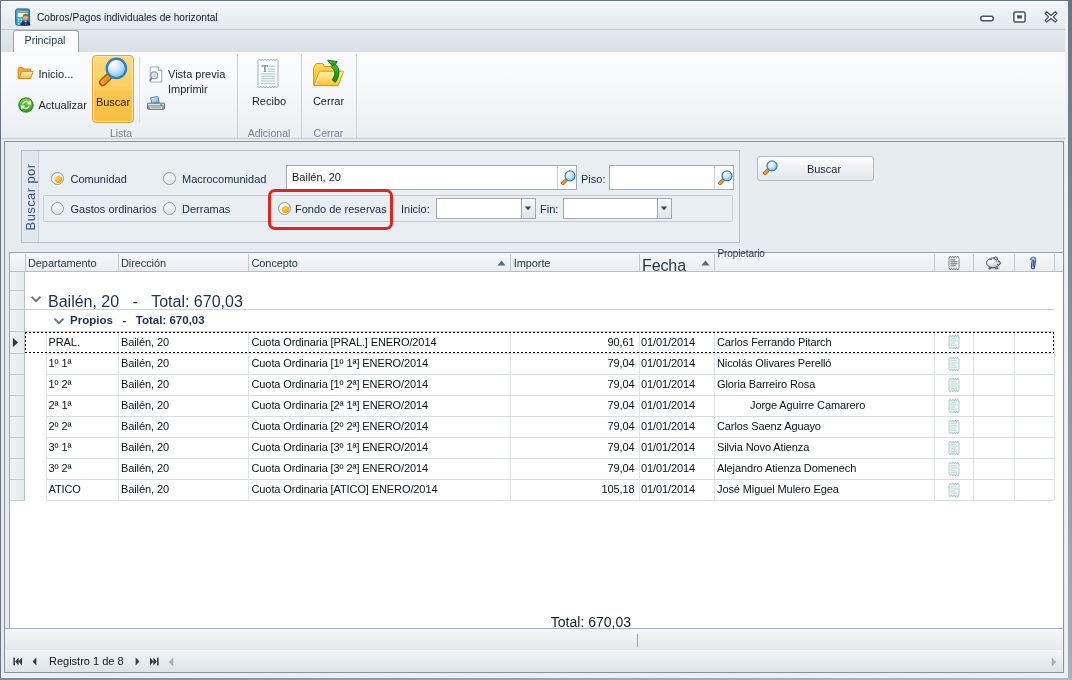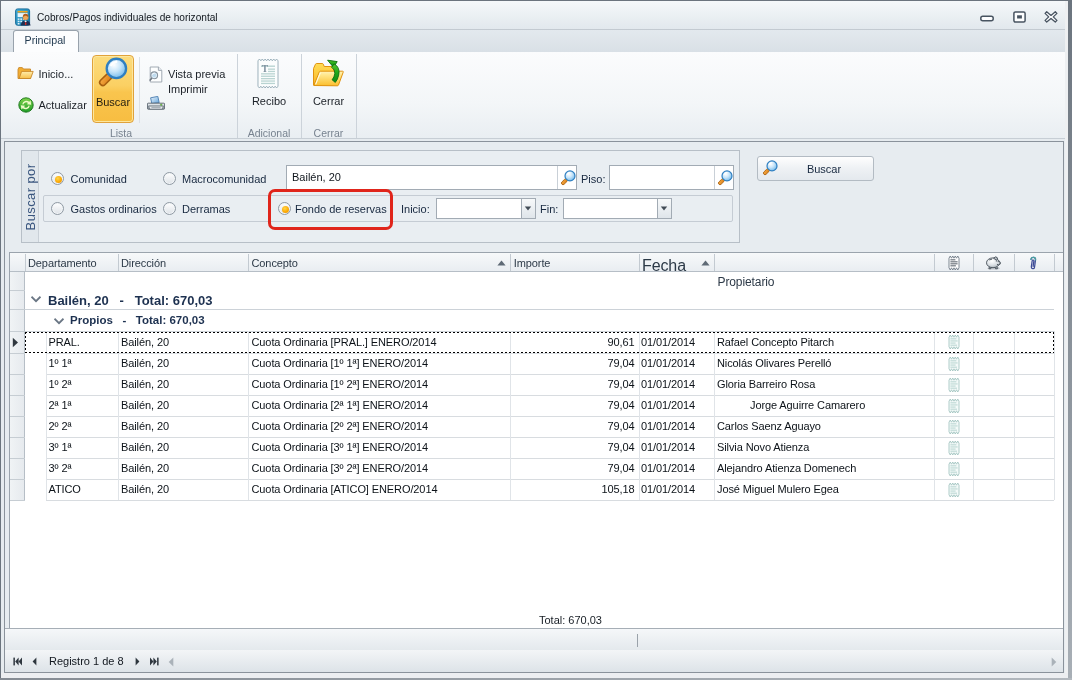--- a/index.html
+++ b/index.html
@@ -312,21 +312,21 @@
 <div class="a" style="left:714.4px;top:254px;width:1px;height:17px;background:#c3cad1"></div>
 <div class="a" style="left:933.5px;top:254px;width:1px;height:17px;background:#c3cad1"></div>
 <div class="a" style="left:973.2px;top:254px;width:1px;height:17px;background:#c3cad1"></div>
 <div class="a" style="left:1013.6px;top:254px;width:1px;height:17px;background:#c3cad1"></div>
 <div class="a" style="left:1054.0px;top:254px;width:1px;height:17px;background:#c3cad1"></div>
 <div class="a" style="left:28px;top:257px;font-size:11px;color:#2c3947;letter-spacing:-0.1px">Departamento</div>
 <div class="a" style="left:121px;top:257px;font-size:11px;color:#2c3947;letter-spacing:-0.1px">Dirección</div>
 <div class="a" style="left:251.5px;top:257px;font-size:11px;color:#2c3947;letter-spacing:-0.1px">Concepto</div>
 <div class="a" style="left:513.8px;top:257px;font-size:11px;color:#2c3947;letter-spacing:-0.1px">Importe</div>
 <div class="a" style="left:642px;top:257px;font-size:16px;color:#2c3947;letter-spacing:-0.1px">Fecha</div>
-<div class="a" style="left:717.5px;top:275px;font-size:12px;color:#2c3947;letter-spacing:-0.1px">Propietario</div>
+<div class="a" style="left:717.5px;top:248px;font-size:10px;color:#2c3947;letter-spacing:-0.1px">Propietario</div>
 <div class="a" style="left:496.5px;top:259.5px">
     <svg width="9" height="6" viewBox="0 0 9 6">
       <path d="M4.5 0.5 L8.6 5.4 H0.4 Z" fill="#5f6a76"></path>
     </svg>
   </div>
 <div class="a" style="left:700.5px;top:259.5px">
     <svg width="9" height="6" viewBox="0 0 9 6">
       <path d="M4.5 0.5 L8.6 5.4 H0.4 Z" fill="#5f6a76"></path>
     </svg>
   </div>
@@ -378,35 +378,35 @@
 <div class="a" style="left:9.5px;top:415.9px;width:15px;height:1px;background:#c6cdd3"></div>
 <div class="a" style="left:9.5px;top:437.0px;width:15px;height:1px;background:#c6cdd3"></div>
 <div class="a" style="left:9.5px;top:458.0px;width:15px;height:1px;background:#c6cdd3"></div>
 <div class="a" style="left:9.5px;top:479.1px;width:15px;height:1px;background:#c6cdd3"></div>
 <div class="a" style="left:9.5px;top:500.2px;width:15px;height:1px;background:#c6cdd3"></div>
 <div class="a" style="left:31px;top:296px">
     <svg width="10" height="7" viewBox="0 0 10 7">
       <path d="M1.2 1.4 L5 5.1 L8.8 1.4" fill="none" stroke="#6a7684" stroke-width="1.9" stroke-linecap="square"></path>
     </svg>
   </div>
-<div class="a" style="left:48px;top:292.5px;font-size:13px;font-weight:bold;color:#1d3150">Bailén, 20&nbsp; &nbsp;-&nbsp; &nbsp;Total: 670,03</div>
+<div class="a" style="left:48px;top:292.5px;font-size:16px;font-weight:normal;color:#1d3150">Bailén, 20&nbsp; &nbsp;-&nbsp; &nbsp;Total: 670,03</div>
 <div class="a" style="left:25px;top:308.5px;width:1029.0px;height:1px;background:#ccd2d8"></div>
 <div class="a" style="left:54px;top:317.5px">
     <svg width="10" height="7" viewBox="0 0 10 7">
       <path d="M1.2 1.4 L5 5.1 L8.8 1.4" fill="none" stroke="#6a7684" stroke-width="1.9" stroke-linecap="square"></path>
     </svg>
   </div>
 <div class="a" style="left:70px;top:313.5px;font-size:11.5px;font-weight:bold;color:#1d3150">Propios&nbsp; &nbsp;-&nbsp; &nbsp;Total: 670,03</div>
 <div class="a" style="left:25px;top:330.5px;width:1029.0px;height:1px;background:#ccd2d8"></div>
 <div class="a cell" style="left:48.5px;top:331.6px">PRAL.</div>
 <div class="a cell" style="left:121px;top:331.6px">Bailén, 20</div>
 <div class="a cell" style="left:251.5px;top:331.6px">Cuota Ordinaria [PRAL.] ENERO/2014</div>
 <div class="a cell" style="left:510px;top:331.6px;width:124.5px;text-align:right">90,61</div>
 <div class="a cell" style="left:641px;top:331.6px">01/01/2014</div>
-<div class="a cell" style="left:717px;top:331.6px">Rafael Concepto Pitarch</div>
+<div class="a cell" style="left:717px;top:331.6px">Carlos Ferrando Pitarch</div>
 <div class="a" style="left:948px;top:334.4px">
     <svg width="12" height="16" viewBox="0 0 12 16">
       <path d="M1 3.2 l1.25 -2.2 l1.25 2.2 l1.25 -2.2 l1.25 2.2 l1.25 -2.2 l1.25 2.2 l1.25 -2.2 l1.25 2.2 L11 12.8 l-1.25 2.2 l-1.25 -2.2 l-1.25 2.2 l-1.25 -2.2 l-1.25 2.2 l-1.25 -2.2 l-1.25 2.2 l-1.25 -2.2 Z" fill="#f4faf9" stroke="#9cc0bd" stroke-width="0.8"></path>
       <rect x="2.4" y="4.4" width="6.0" height="0.9" fill="#aecfcb"></rect>
       <rect x="2.4" y="6.5" width="7.2" height="0.9" fill="#aecfcb"></rect>
       <rect x="2.4" y="8.6" width="5.2" height="0.9" fill="#aecfcb"></rect>
       <rect x="2.4" y="10.7" width="6.6" height="0.9" fill="#aecfcb"></rect>
     </svg>
   </div>
 <div class="a cell" style="left:48.5px;top:352.7px">1º 1ª</div>
@@ -535,21 +535,21 @@
 <div class="a" style="left:25px;top:331.6px;width:1029.0px;height:1px;background:repeating-linear-gradient(90deg,#000000 0 2px,transparent 2px 4px)"></div>
 <div class="a" style="left:25px;top:352.1px;width:1029.0px;height:1px;background:repeating-linear-gradient(90deg,#000000 0 2px,transparent 2px 4px)"></div>
 <div class="a" style="left:25px;top:331.6px;width:1px;height:21.5px;background:repeating-linear-gradient(180deg,#000000 0 2px,transparent 2px 4px)"></div>
 <div class="a" style="left:1053.0px;top:331.6px;width:1px;height:21.5px;background:repeating-linear-gradient(180deg,#000000 0 2px,transparent 2px 4px)"></div>
 <div class="a" style="left:12px;top:337px">
     <svg width="7" height="11" viewBox="0 0 7 11">
       <path d="M0.8 0.8 L6 5.5 L0.8 10.2 Z" fill="#30383f"></path>
     </svg>
   </div>
 <div class="a" style="left:4.5px;top:628.3px;width:1058.5px;height:21.5px;background:linear-gradient(180deg,#f5f7f9,#e4e9ed);border-top:1px solid #a6aeb6"></div>
-<div class="a" style="left:510px;top:614px;width:121px;text-align:center;font-size:11px;color:#171d24">Total: 670,03</div>
+<div class="a" style="left:510px;top:614px;width:121px;text-align:right;font-size:14px;color:#171d24">Total: 670,03</div>
 <div class="a" style="left:637px;top:634px;width:1px;height:13px;background:#9aa2aa"></div>
 <div class="a" style="left:4.5px;top:649.8px;width:1058.5px;height:22px;background:linear-gradient(180deg,#f3f5f7,#dde3e8)"></div>
 <div class="a" style="left:13.2px;top:657px">
     <svg width="9" height="9" viewBox="0 0 9 9">
       <rect x="0.4" y="0.6" width="1.5" height="7.8" fill="#2e363e"></rect>
       <path d="M5.6 0.6 L5.6 8.4 L2.2 4.5 Z" fill="#2e363e"></path>
       <path d="M9 0.6 L9 8.4 L5.6 4.5 Z" fill="#2e363e"></path>
     </svg>
   </div>
 <div class="a" style="left:32.3px;top:657px">

